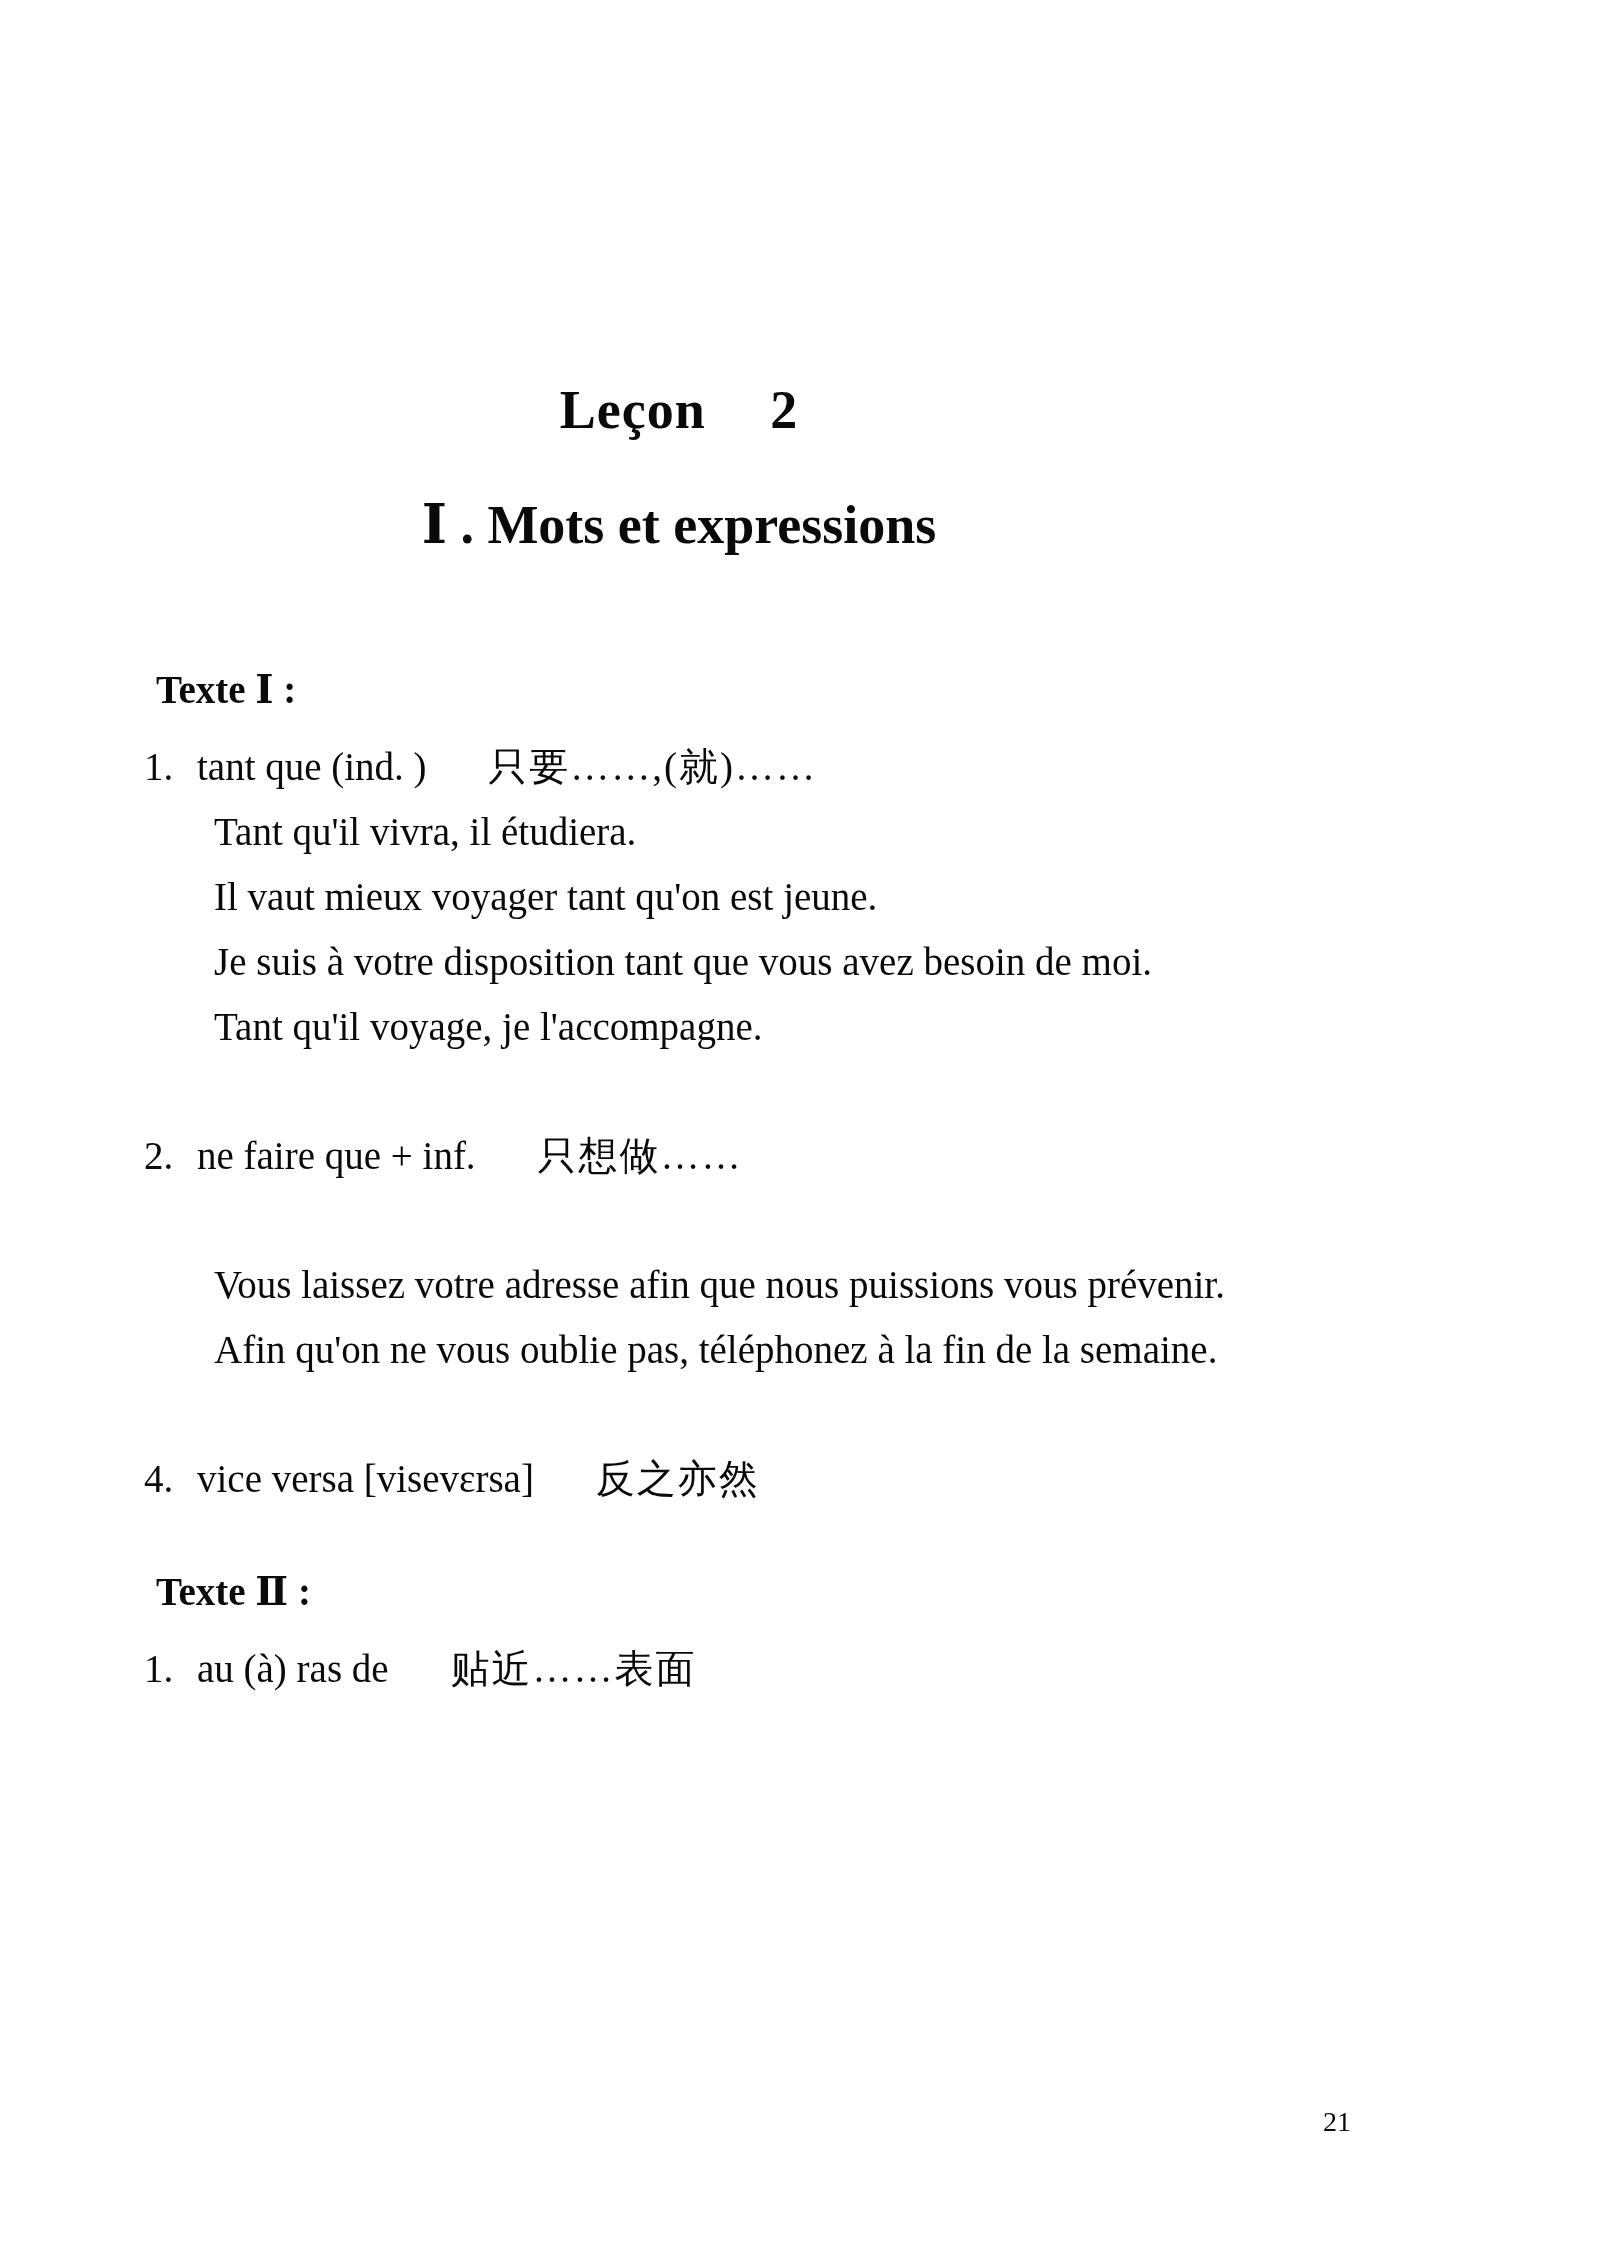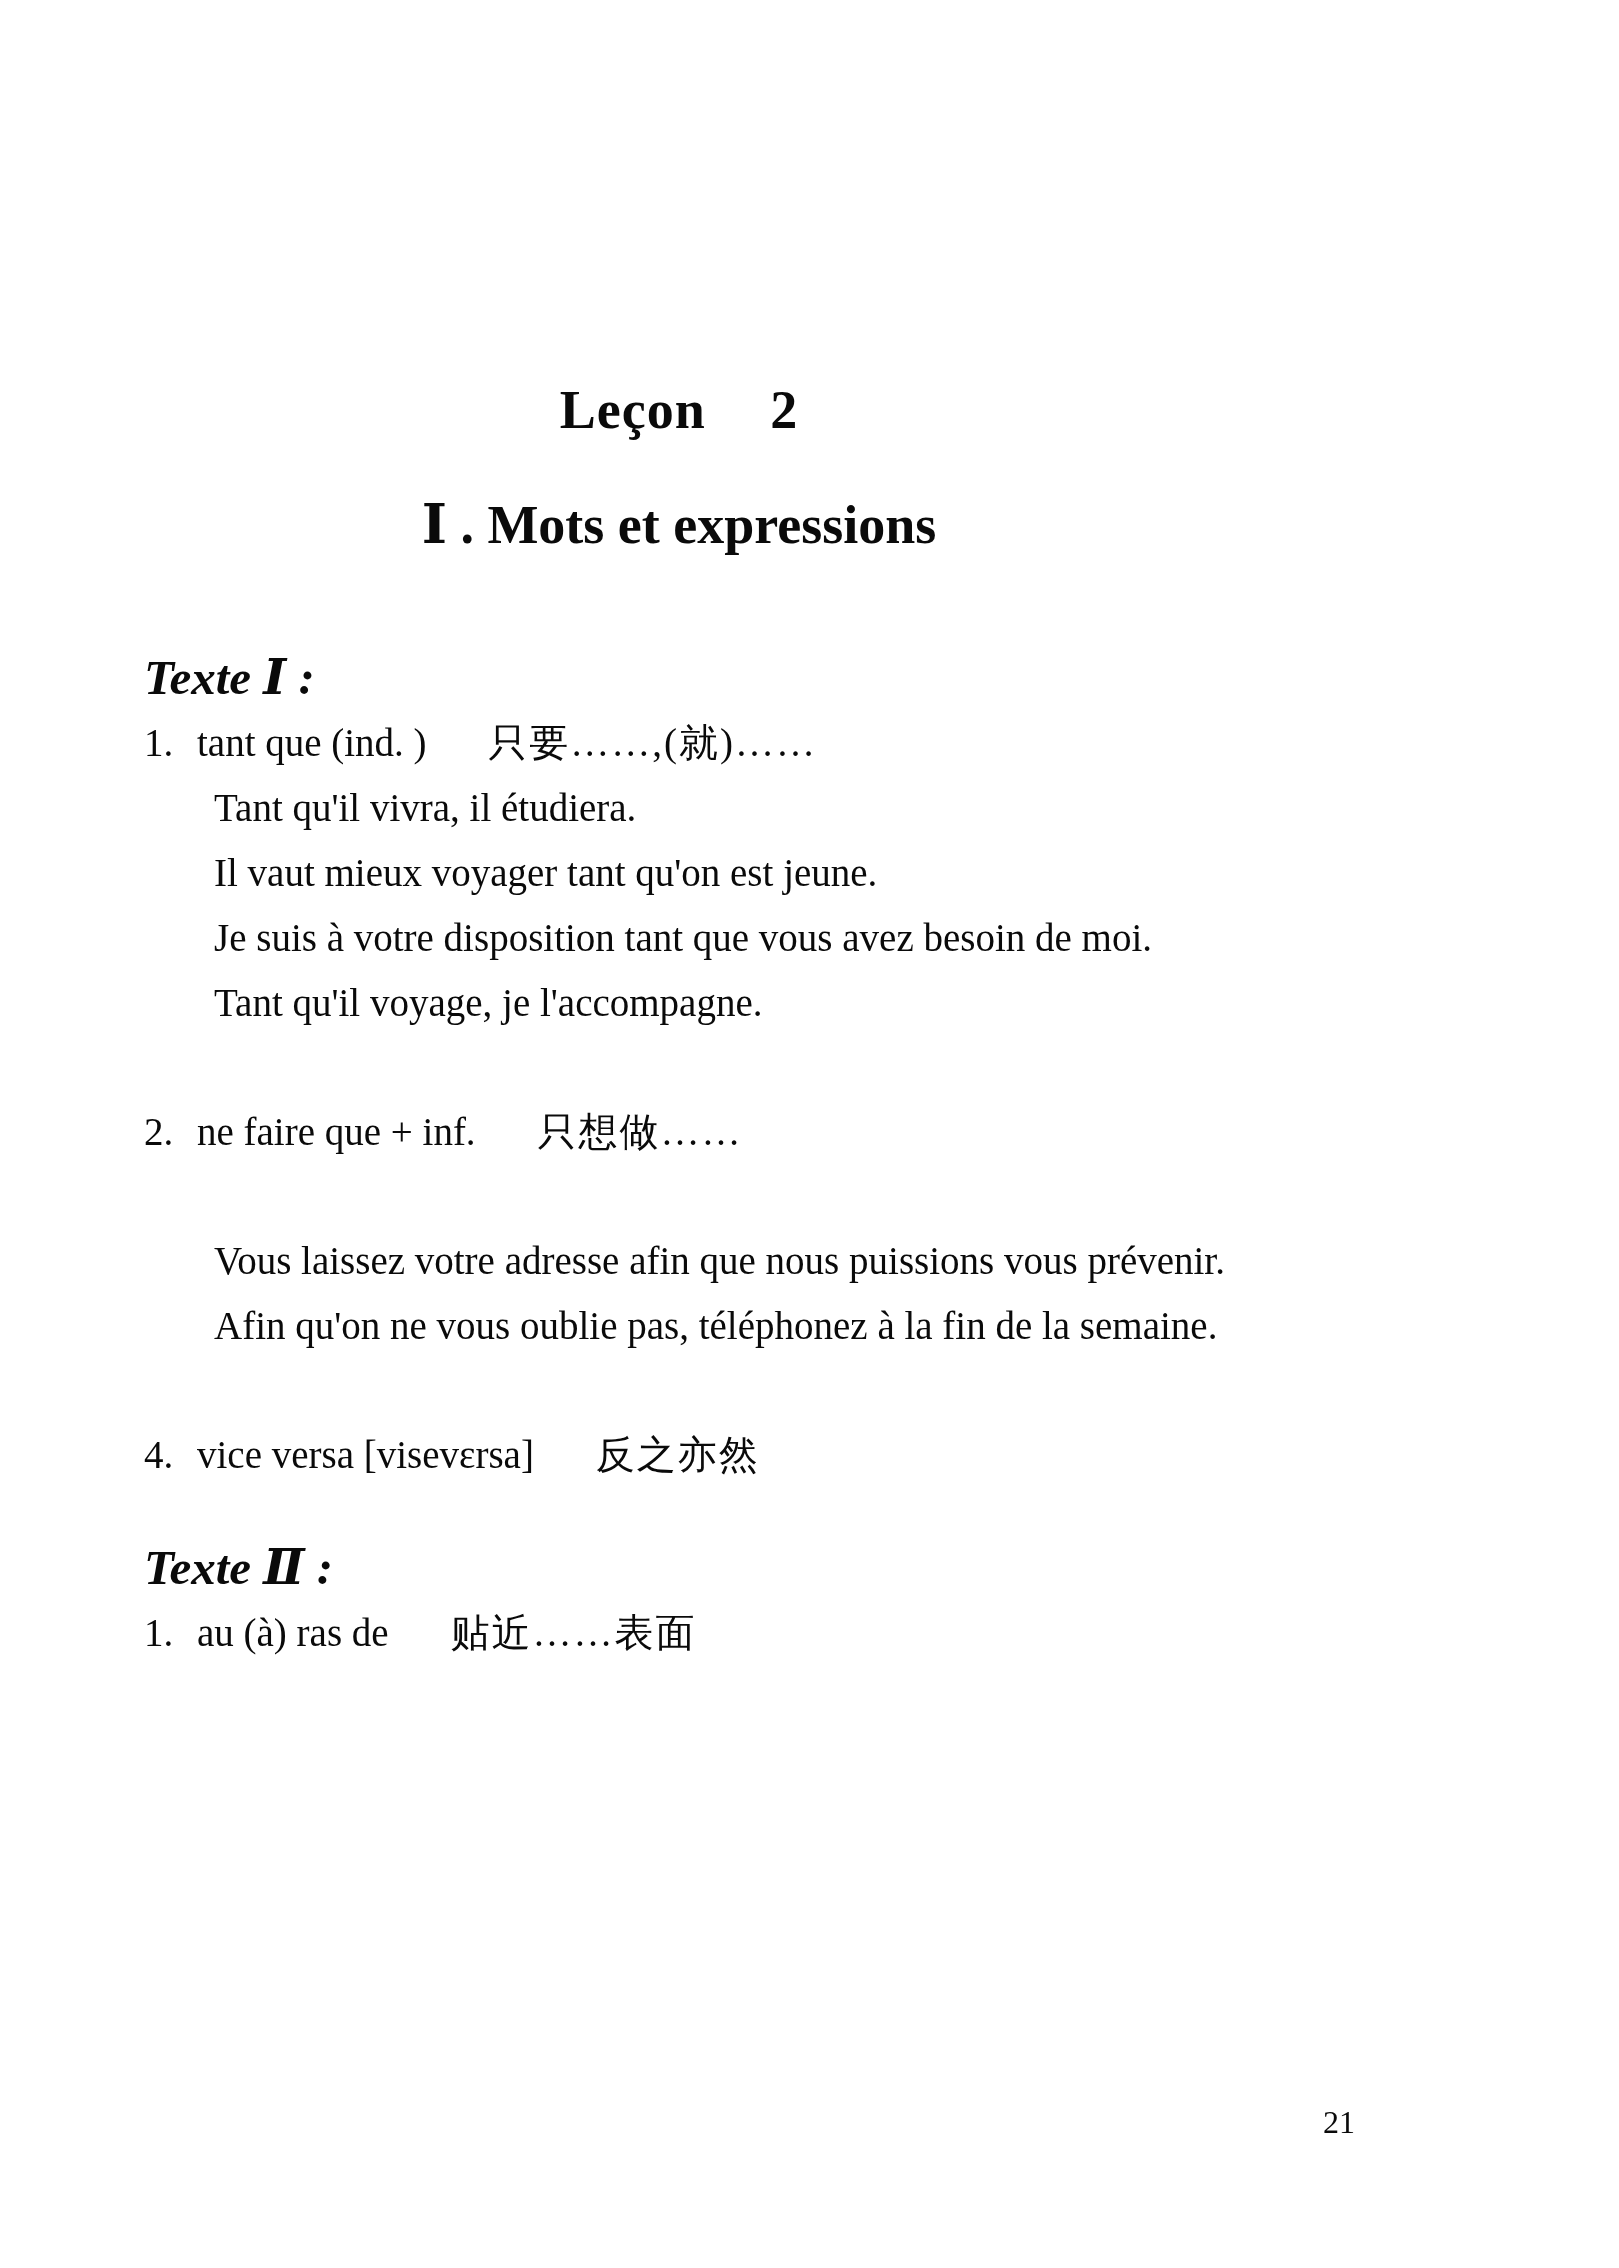--- a/index.html
+++ b/index.html
@@ -46,26 +46,25 @@
     top: 645px;
     left: 144px;
     width: 1244px;
     font-size: 39px;
     line-height: 65px;
   }
   .section + .section {
     margin-top: 48px;
   }
   .section-heading {
-    margin: 0;
-    font-size: 49px;
+    margin: 12px;
+    font-size: 39px;
     font-weight: bold;
     line-height: 65px;
     white-space: pre;
-    font-style: italic;
   }
   .item {
     margin-top: 0;
   }
   .item + .item {
     margin-top: 64px;
   }
   .item-head {
     margin: 0;
     line-height: 65px;
@@ -89,21 +88,21 @@
   }
   .ex {
     margin: 0;
     text-align: justify;
     line-height: 65px;
   }
   .page-number {
     position: absolute;
     top: 2097px;
     left: 1323px;
-    font-size: 32px;
+    font-size: 28px;
     line-height: 50px;
   }
 </style>
 </head>
 <body>
 
 <div class="page">
 
   <div class="doc-title">
     <span class="title-word">Leçon</span>

